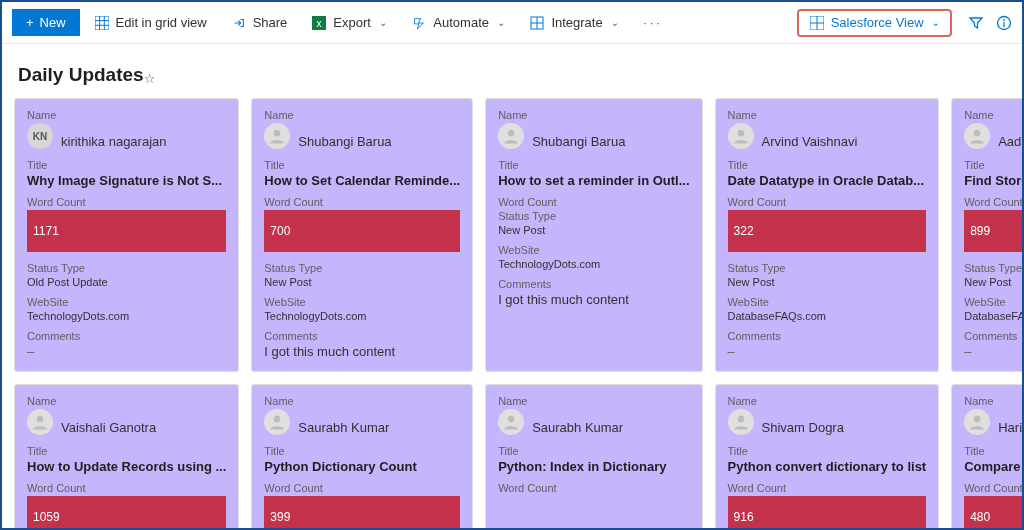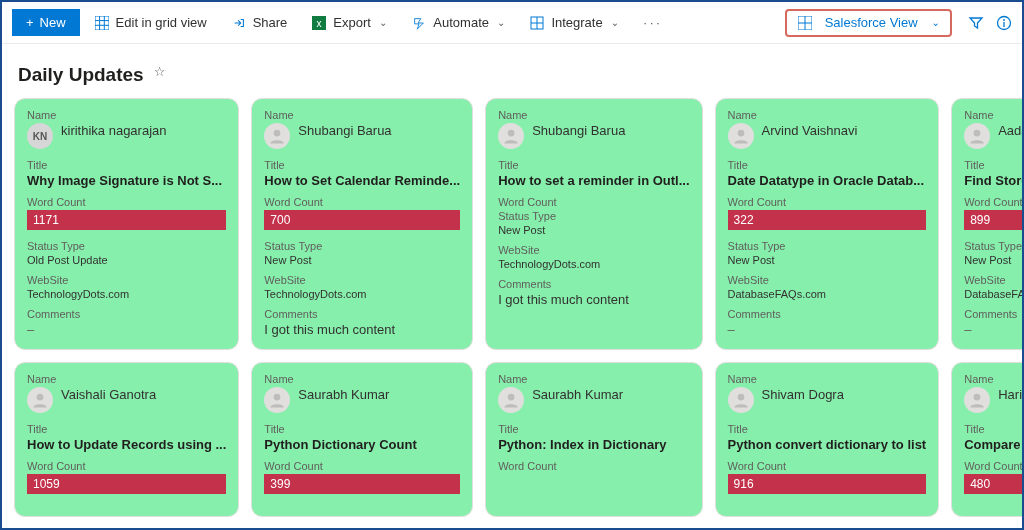--- a/index.html
+++ b/index.html
@@ -44,58 +44,57 @@
   }
   .tb-icon { width: 16px; height: 16px; display: inline-flex; align-items:center; justify-content:center; }
   .chev { font-size: 10px; color: #605e5c; margin-left: 2px;}
   .spacer { flex: 1; }
   .view-btn {
     border: 2px solid #d66a5e;
     border-radius: 4px;
     padding: 4px 10px;
     display: flex;
     align-items: center;
-    gap: 12px;
+    gap: 6px;
     color: #0078d4;
     cursor: pointer;
   }
   .right-icons { display:flex; gap:12px; margin-left:12px; align-items:center;}
   .right-icons span { color:#0078d4; cursor:pointer; }
   .page-title-row {
     padding: 20px 16px 8px 16px;
     display:flex;
-    align-items:flex-start;
-    gap:10px;
+    align-items:flex-end;
   }
   .page-title {
     font-size: 19px;
     font-weight: 600;
     color: #201f1e;
   }
   .star { color:#605e5c; font-size:13px; cursor:pointer;}
   .gallery {
     display: grid;
     grid-template-columns: repeat(5, 1fr);
     gap: 12px;
     padding: 4px 12px 12px 12px;
   }
   .card {
     border: 1px solid #e1dfdd;
-    border-radius: 11px;
+    border-radius: 3px;
     padding: 10px 12px 12px 12px;
-    background:#86efac;
+    background:#c4b5fd;
   }
   .fld-label {
     font-size: 11px;
     color: #605e5c;
     margin-bottom: 2px;
   }
   .person-row {
     display: flex;
-    align-items: flex-start;
+    align-items: flex-end;
     gap: 8px;
     margin-bottom: 10px;
   }
   .avatar {
     width: 26px;
     height: 26px;
     border-radius: 50%;
     background: #e1dfdd;
     color:#555;
     font-size:10px;
@@ -111,21 +110,21 @@
     color:#201f1e;
     white-space: nowrap;
     overflow: hidden;
     text-overflow: ellipsis;
     margin-bottom: 8px;
   }
   .wordcount-bar {
     background: #c4314b;
     color: #fff;
     font-size: 12px;
-    padding: 3px 6px;
+    padding: 14px 6px;
     margin-bottom: 10px;
     max-width: 100%;
   }
   .fld-val {
     font-size: 11px;
     color:#323130;
     margin-bottom: 8px;
   }
   .comments-val {
     font-size: 13px;

